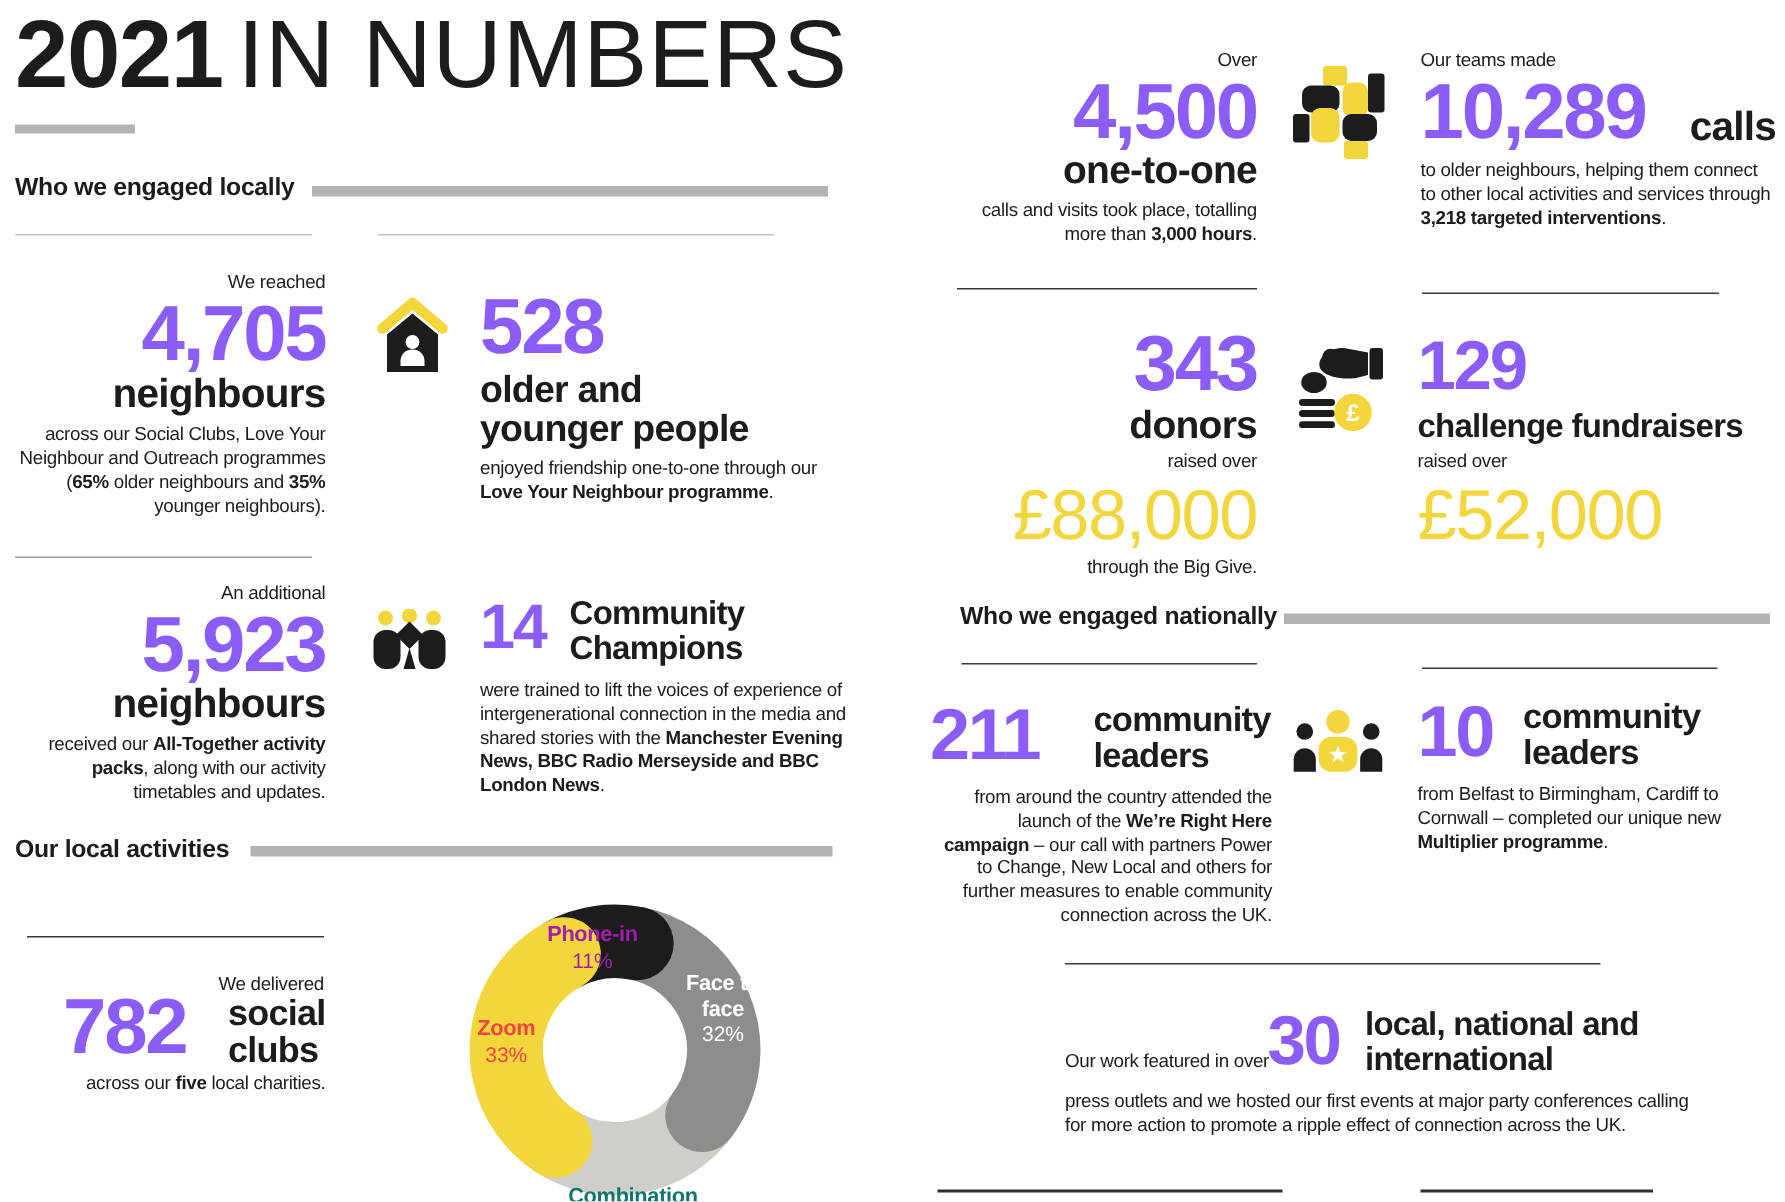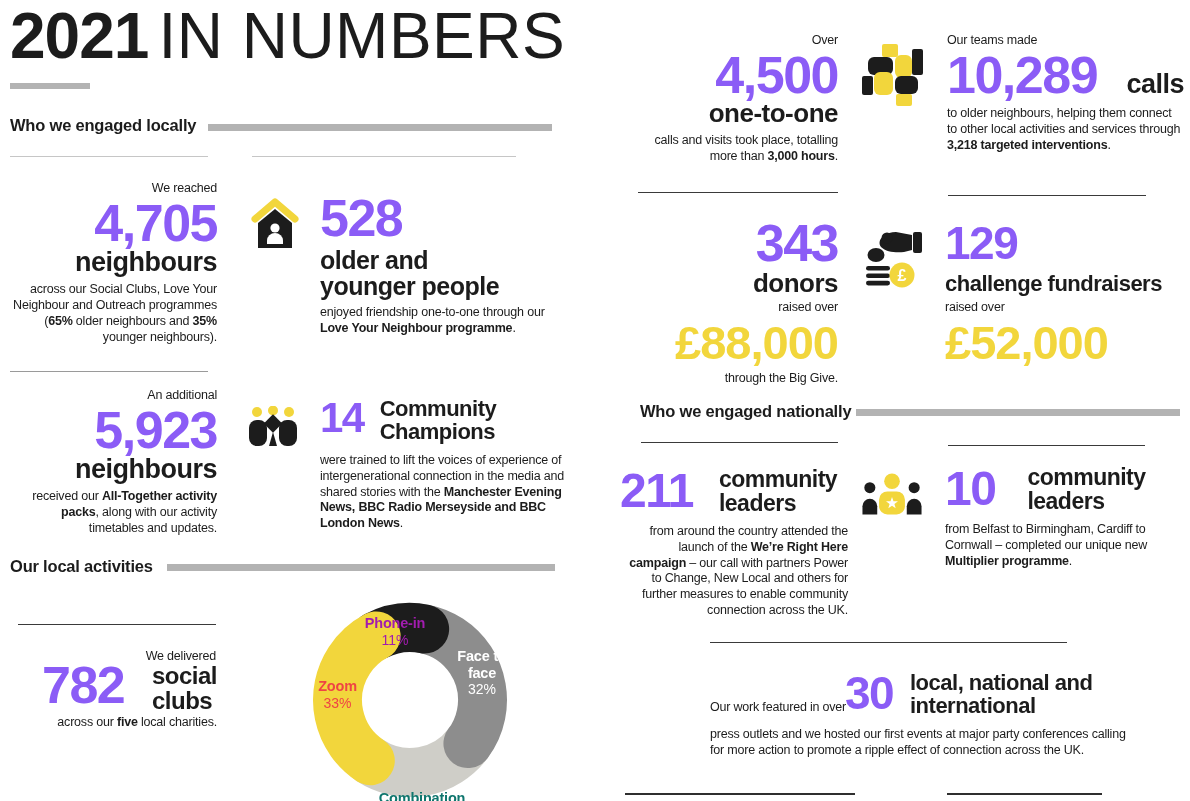--- a/index.html
+++ b/index.html
@@ -10,21 +10,21 @@
   .title { font-size:64px; line-height:1; white-space:nowrap; }
   .t-year { font-weight:bold; letter-spacing:-1px; }
   .t-rest { font-weight:normal; margin-left:10px; letter-spacing:0.5px; }
   .heading { font-size:16.5px; font-weight:bold; letter-spacing:-0.2px; white-space:nowrap; }
   .bar { background:#b3b3b3; height:7px; }
   .rule { height:1px; background:#3a3a3a; }
   .rule.light { background:#c6c6c6; }
   .rule.mid { background:#9a9a9a; }
   .rule.thick { height:2px; background:#2f2f2f; }
   .num { font-weight:bold; color:#8b5cf6; font-size:52px; line-height:0.95; letter-spacing:-1.5px; white-space:nowrap; }
-  .amount { font-weight:bold; color:#f2d63c; font-size:47px; line-height:1; letter-spacing:-1px; white-space:nowrap; }
+  .amount { font-weight:normal; color:#f2d63c; font-size:47px; line-height:1; letter-spacing:-1px; white-space:nowrap; }
   .biglabel { font-weight:bold; color:#1c1c1c; font-size:27px; line-height:1.04; letter-spacing:-0.5px; }
   .small, .desc, .intro { font-size:12.5px; line-height:1.27; letter-spacing:-0.2px; color:#1c1c1c; }
   .desc { margin-top:6px; }
   .intro { margin-bottom:2px; }
   .ra { text-align:right; }
   .row { display:flex; align-items:flex-start; }
   .donut-label { position:absolute; text-align:center; line-height:1.15; }
   .dl-name { font-weight:bold; font-size:14.5px; letter-spacing:-0.2px; }
   .dl-pct { font-size:14px; }
   b { font-weight:bold; }
@@ -190,41 +190,41 @@
     <div class="small" style="margin-top:4px">raised over</div>
     <div class="amount" style="margin-top:4px">£52,000</div>
   </section>
 
   <h2 class="abs heading" style="left:640px;top:402px">Who we engaged nationally</h2>
   <div class="abs bar" style="left:856px;top:409px;width:324px"></div>
   <div class="abs rule" style="left:641px;top:442px;width:197px"></div>
   <div class="abs rule" style="left:948px;top:445px;width:197px"></div>
 
   <section class="abs" style="left:620px;top:468px;width:228px">
-    <div class="row" style="gap:26px">
+    <div class="row" style="gap:36px">
       <div class="num" style="font-size:48px">211</div>
       <div class="biglabel" style="font-size:23px;width:125px">community leaders</div>
     </div>
     <p class="desc ra" style="margin-top:8px"><span>from around the country attended the launch of the </span><b>We’re Right Here campaign</b><span> – our call with partners Power to Change, New Local and others for further measures to enable community connection across the UK.</span></p>
   </section>
 
   <figure class="abs" style="left:861px;top:472px">
     <svg width="62" height="48" viewBox="0 0 66 52">
       <circle cx="33" cy="10" r="8.5" fill="#f2d63c"></circle>
       <rect x="19" y="21" width="28" height="25" rx="9" fill="#f2d63c"></rect>
       <polygon points="33,27 34.6,31.6 39.5,31.7 35.6,34.6 37,39.3 33,36.5 29,39.3 30.4,34.6 26.5,31.7 31.4,31.6" fill="#ffffff"></polygon>
       <circle cx="9" cy="17" r="6" fill="#1c1c1c"></circle>
       <path d="M1,46 v-9 a8,8 0 0 1 16,0 v9 Z" fill="#1c1c1c"></path>
       <circle cx="57" cy="17" r="6" fill="#1c1c1c"></circle>
       <path d="M49,46 v-9 a8,8 0 0 1 16,0 v9 Z" fill="#1c1c1c"></path>
     </svg>
   </figure>
 
   <section class="abs" style="left:945px;top:466px;width:240px">
-    <div class="row" style="gap:32px">
+    <div class="row" style="gap:20px">
       <div class="num" style="font-size:48px">10</div>
       <div class="biglabel" style="font-size:23px;width:125px">community leaders</div>
     </div>
     <p class="desc" style="margin-top:8px"><span>from Belfast to Birmingham, Cardiff to Cornwall – completed our unique new </span><b>Multiplier programme</b><span>.</span></p>
   </section>
 
   <div class="abs rule" style="left:710px;top:642px;width:357px"></div>
 
   <div class="abs small" style="left:710px;top:700px">Our work featured in over</div>
   <div class="abs num" style="left:845px;top:672px;font-size:46px">30</div>

